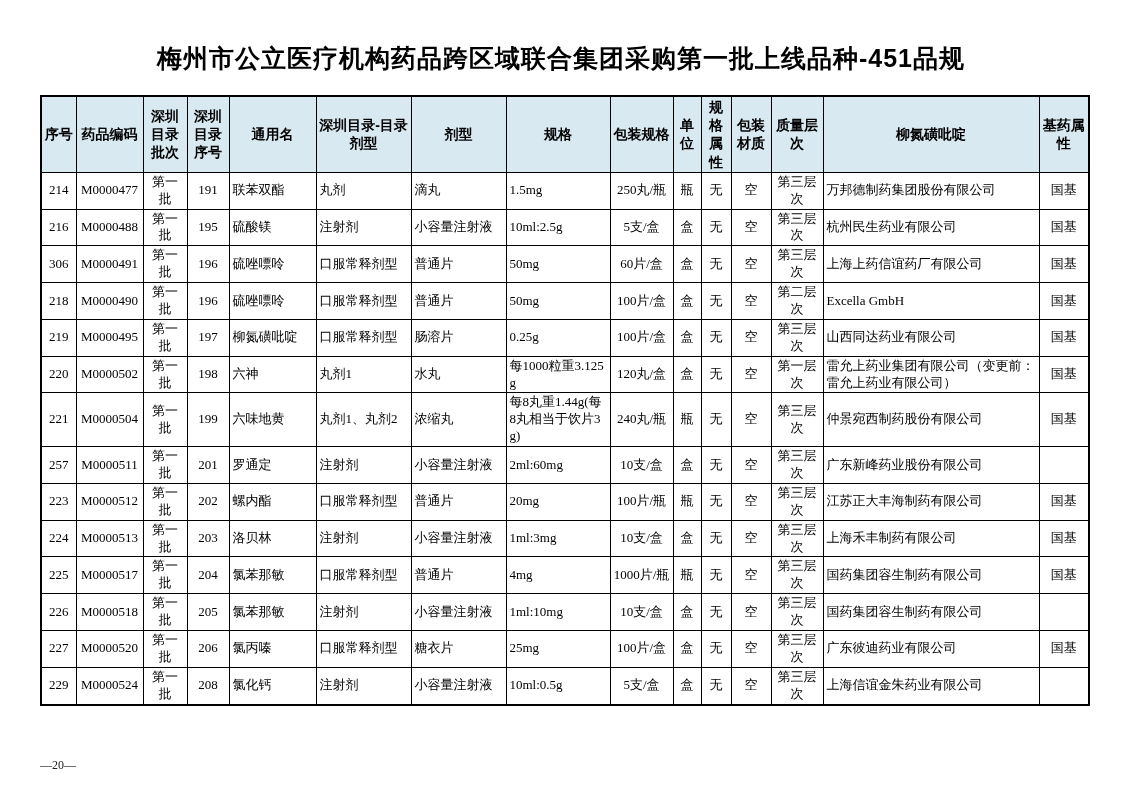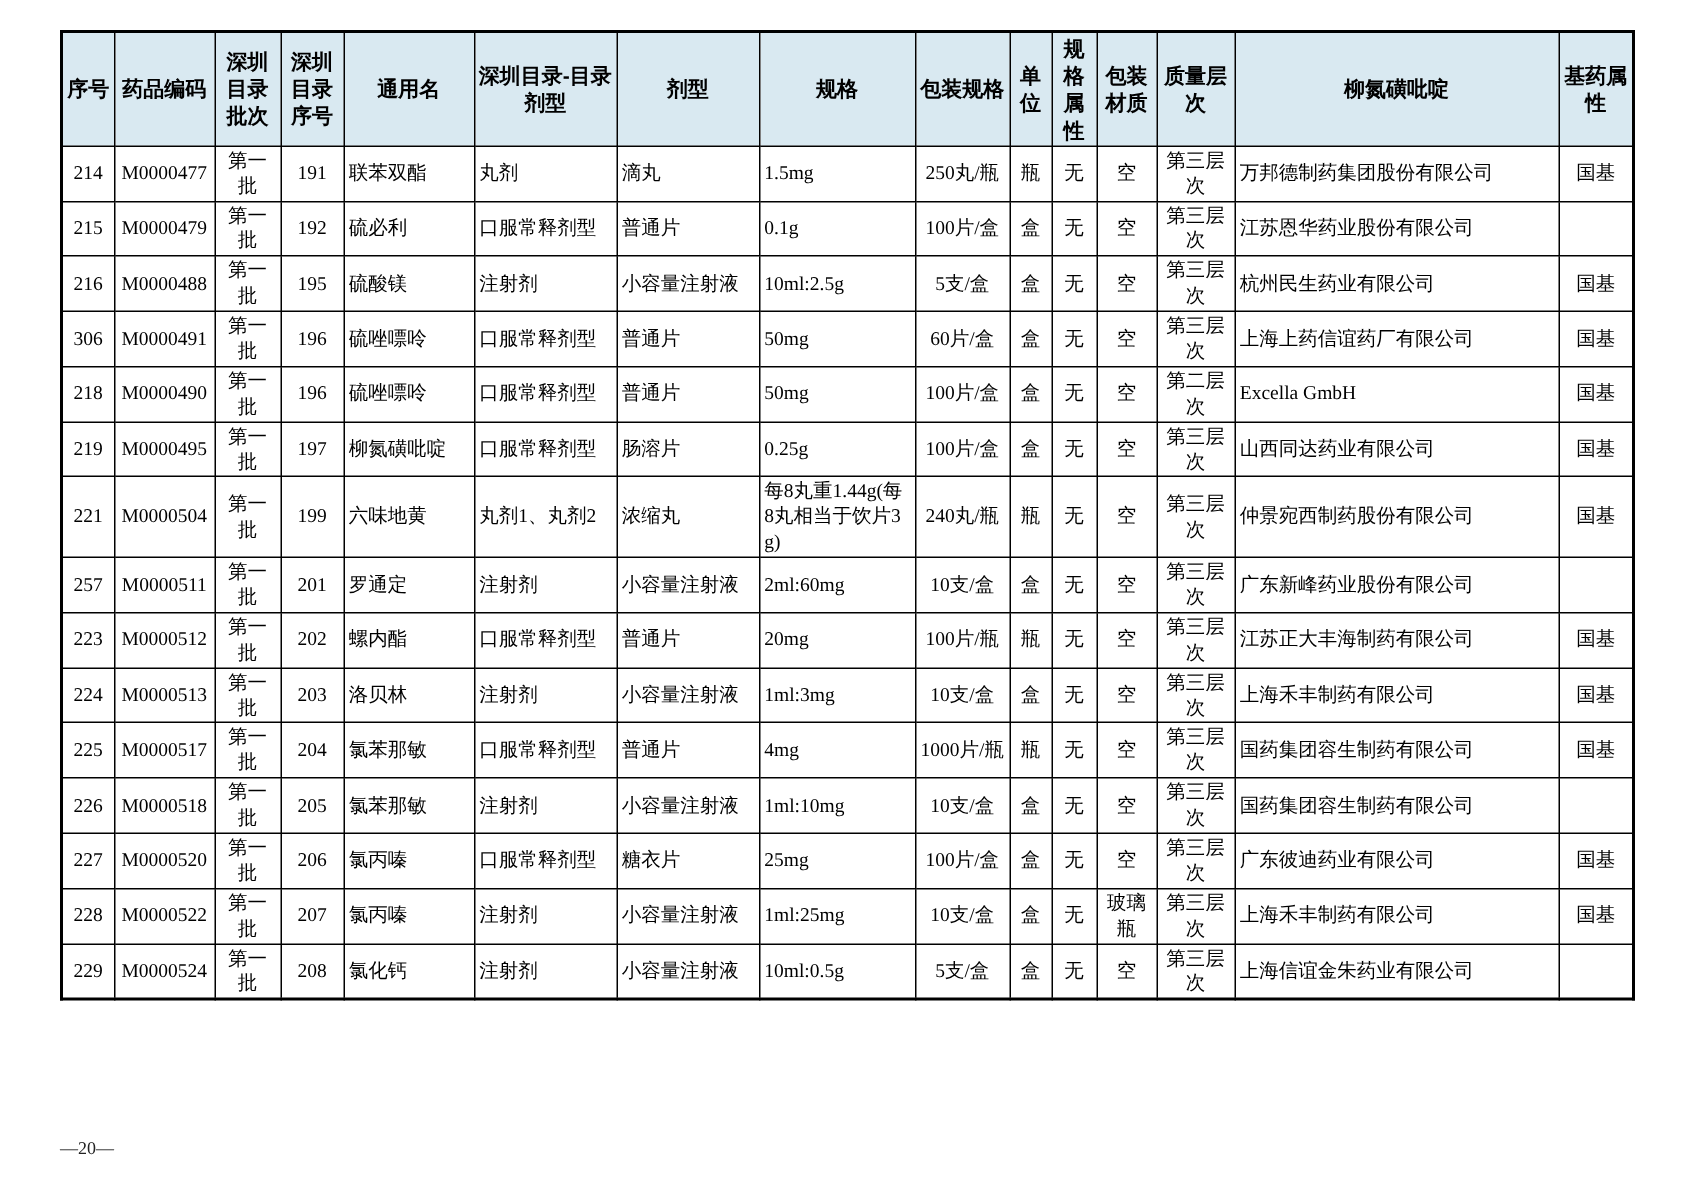--- a/index.html
+++ b/index.html
@@ -63,20 +63,21 @@
     bottom: 20px;
     font-size: 12px;
     color: #222;
     font-family: "Liberation Serif", "DejaVu Serif", serif;
   }
 </style>
 </head>
 <body>
 
 <div class="page">
+  <h1 class="title">梅州市公立医疗机构药品跨区域联合集团采购第一批上线品种-451品规</h1>
 
   <table class="drug-table">
     <colgroup>
       <col style="width:35px">
         <col style="width:67px">
         <col style="width:44px">
       <col style="width:42px">
         <col style="width:87px">
         <col style="width:95px">
       <col style="width:95px">
@@ -120,37 +121,20 @@
           <td class="l">1.5mg</td>
           <td class="c">250丸/瓶</td>
           <td class="c">瓶</td>
           <td class="c">无</td>
           <td class="c">空</td>
           <td class="c">第三层次</td>
           <td class="l">万邦德制药集团股份有限公司</td>
           <td class="c">国基</td>
         </tr>
         <tr>
-          <td class="c">215</td>
-          <td class="c">M0000479</td>
-          <td class="c">第一批</td>
-          <td class="c">192</td>
-          <td class="l">硫必利</td>
-          <td class="l">口服常释剂型</td>
-          <td class="l">普通片</td>
-          <td class="l">0.1g</td>
-          <td class="c">100片/盒</td>
-          <td class="c">盒</td>
-          <td class="c">无</td>
-          <td class="c">空</td>
-          <td class="c">第三层次</td>
-          <td class="l">江苏恩华药业股份有限公司</td>
-          <td class="c"></td>
-        </tr>
-        <tr>
           <td class="c">216</td>
           <td class="c">M0000488</td>
           <td class="c">第一批</td>
           <td class="c">195</td>
           <td class="l">硫酸镁</td>
           <td class="l">注射剂</td>
           <td class="l">小容量注射液</td>
           <td class="l">10ml:2.5g</td>
           <td class="c">5支/盒</td>
           <td class="c">盒</td>
@@ -202,20 +186,37 @@
           <td class="l">柳氮磺吡啶</td>
           <td class="l">口服常释剂型</td>
           <td class="l">肠溶片</td>
           <td class="l">0.25g</td>
           <td class="c">100片/盒</td>
           <td class="c">盒</td>
           <td class="c">无</td>
           <td class="c">空</td>
           <td class="c">第三层次</td>
           <td class="l">山西同达药业有限公司</td>
+          <td class="c">国基</td>
+        </tr>
+        <tr>
+          <td class="c">220</td>
+          <td class="c">M0000502</td>
+          <td class="c">第一批</td>
+          <td class="c">198</td>
+          <td class="l">六神</td>
+          <td class="l">丸剂1</td>
+          <td class="l">水丸</td>
+          <td class="l">每1000粒重3.125g</td>
+          <td class="c">120丸/盒</td>
+          <td class="c">盒</td>
+          <td class="c">无</td>
+          <td class="c">空</td>
+          <td class="c">第一层次</td>
+          <td class="l">雷允上药业集团有限公司（变更前：雷允上药业有限公司）</td>
           <td class="c">国基</td>
         </tr>
         <tr>
           <td class="c">221</td>
           <td class="c">M0000504</td>
           <td class="c">第一批</td>
           <td class="c">199</td>
           <td class="l">六味地黄</td>
           <td class="l">丸剂1、丸剂2</td>
           <td class="l">浓缩丸</td>
@@ -324,37 +325,20 @@
           <td class="l">25mg</td>
           <td class="c">100片/盒</td>
           <td class="c">盒</td>
           <td class="c">无</td>
           <td class="c">空</td>
           <td class="c">第三层次</td>
           <td class="l">广东彼迪药业有限公司</td>
           <td class="c">国基</td>
         </tr>
         <tr>
-          <td class="c">228</td>
-          <td class="c">M0000522</td>
-          <td class="c">第一批</td>
-          <td class="c">207</td>
-          <td class="l">氯丙嗪</td>
-          <td class="l">注射剂</td>
-          <td class="l">小容量注射液</td>
-          <td class="l">1ml:25mg</td>
-          <td class="c">10支/盒</td>
-          <td class="c">盒</td>
-          <td class="c">无</td>
-          <td class="c">玻璃瓶</td>
-          <td class="c">第三层次</td>
-          <td class="l">上海禾丰制药有限公司</td>
-          <td class="c">国基</td>
-        </tr>
-        <tr>
           <td class="c">229</td>
           <td class="c">M0000524</td>
           <td class="c">第一批</td>
           <td class="c">208</td>
           <td class="l">氯化钙</td>
           <td class="l">注射剂</td>
           <td class="l">小容量注射液</td>
           <td class="l">10ml:0.5g</td>
           <td class="c">5支/盒</td>
           <td class="c">盒</td>

